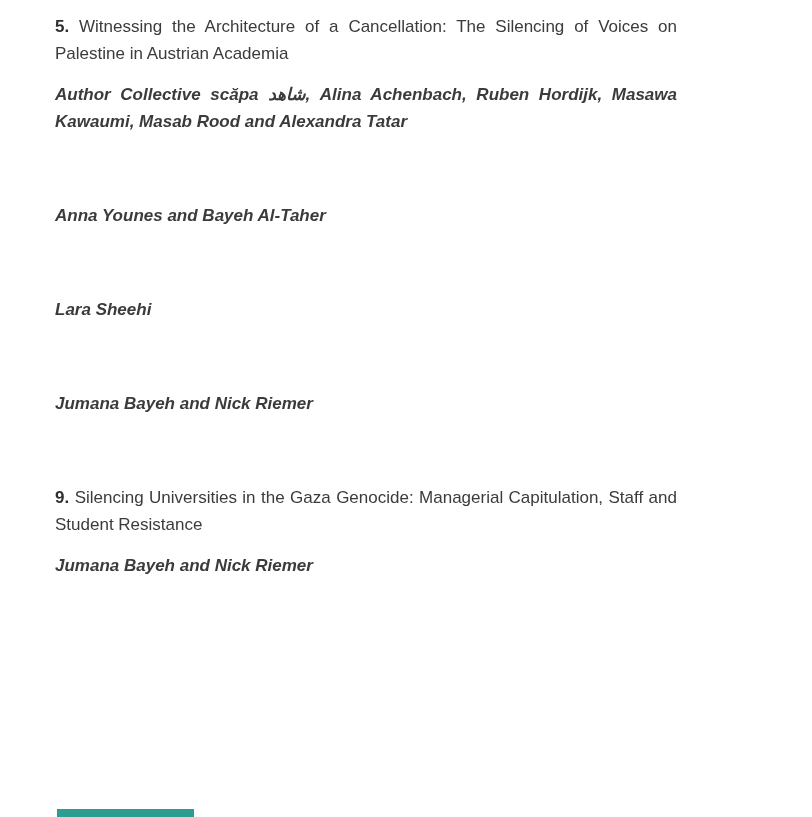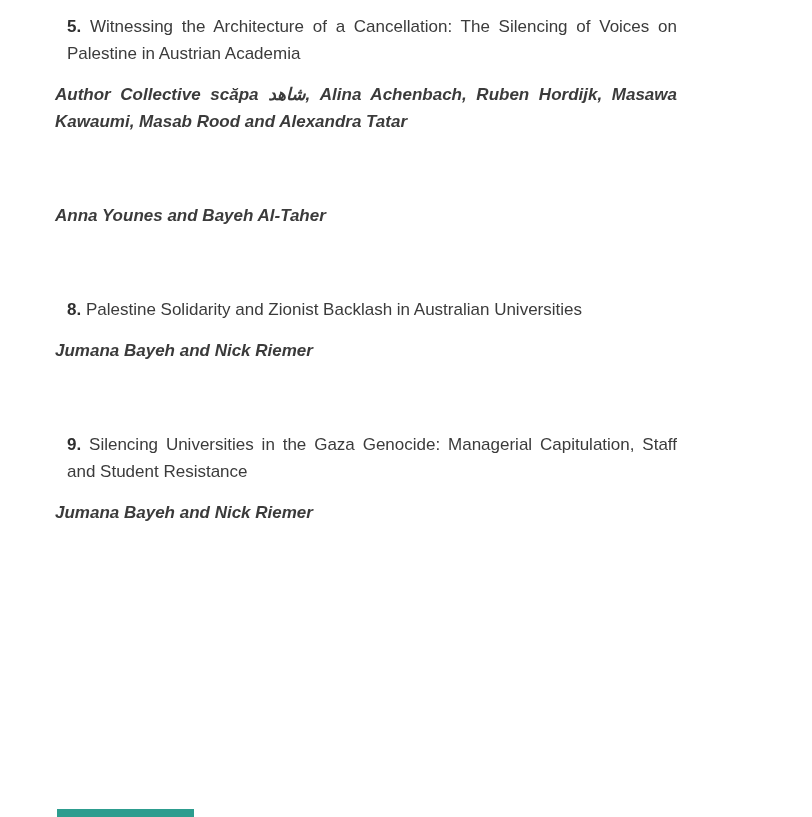--- a/index.html
+++ b/index.html
@@ -16,21 +16,21 @@
     font-family: "Liberation Sans", "DejaVu Sans", sans-serif;
     color: #3b3b3b;
   }
   .content {
     position: absolute;
     top: 13px;
     left: 55px;
     width: 622px;
   }
   .entry-title {
-    margin: 0 0 14px 12px;
+    margin: 0 0 14px 0;
     font-size: 17px;
     line-height: 27px;
     text-align: justify;
     color: #3b3b3b;
   }
   .entry-title .num {
     font-weight: 700;
     color: #2f2f2f;
   }
   .entry-authors {
@@ -61,24 +61,24 @@
   <div class="entry">
     <p class="entry-title"><strong class="num">5.</strong> <span>Witnessing the Architecture of a Cancellation: The Silencing of Voices on Palestine in Austrian Academia</span></p>
     <p class="entry-authors">Author Collective scăpa شاهد, Alina Achenbach, Ruben Hordijk, Masawa Kawaumi, Masab Rood and Alexandra Tatar</p>
   </div>
 
   <div class="entry">
     <p class="entry-authors">Anna Younes and Bayeh Al-Taher</p>
   </div>
 
   <div class="entry">
+    <p class="entry-authors">Lara Sheehi</p>
   </div>
 
   <div class="entry">
-    <p class="entry-title"><strong class="num">8.</strong> <span>Palestine Solidarity and Zionist Backlash in Australian Universities</span></p>
     <p class="entry-authors">Jumana Bayeh and Nick Riemer</p>
   </div>
 
   <div class="entry">
     <p class="entry-title"><strong class="num">9.</strong> <span>Silencing Universities in the Gaza Genocide: Managerial Capitulation, Staff and Student Resistance</span></p>
     <p class="entry-authors">Jumana Bayeh and Nick Riemer</p>
   </div>
 
 </div>
 

